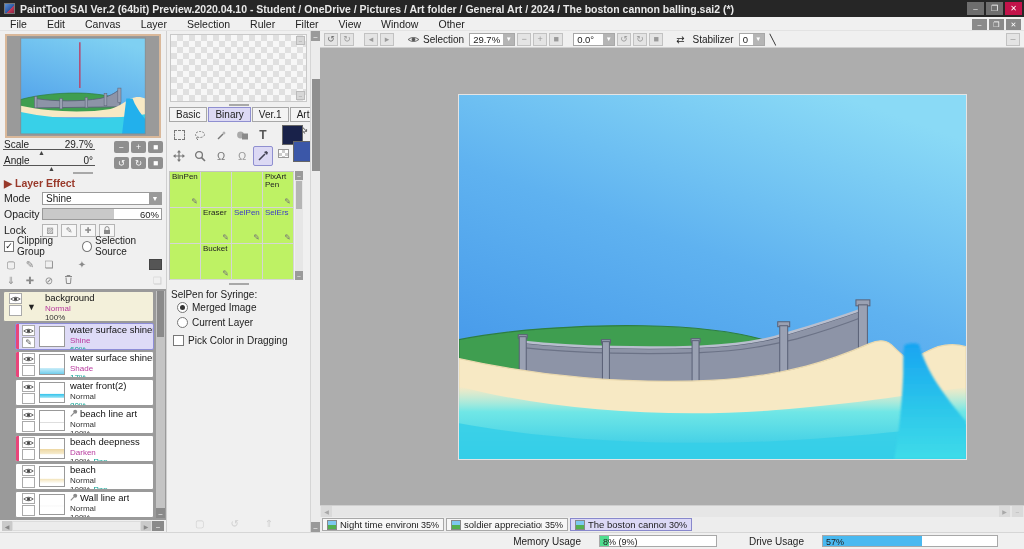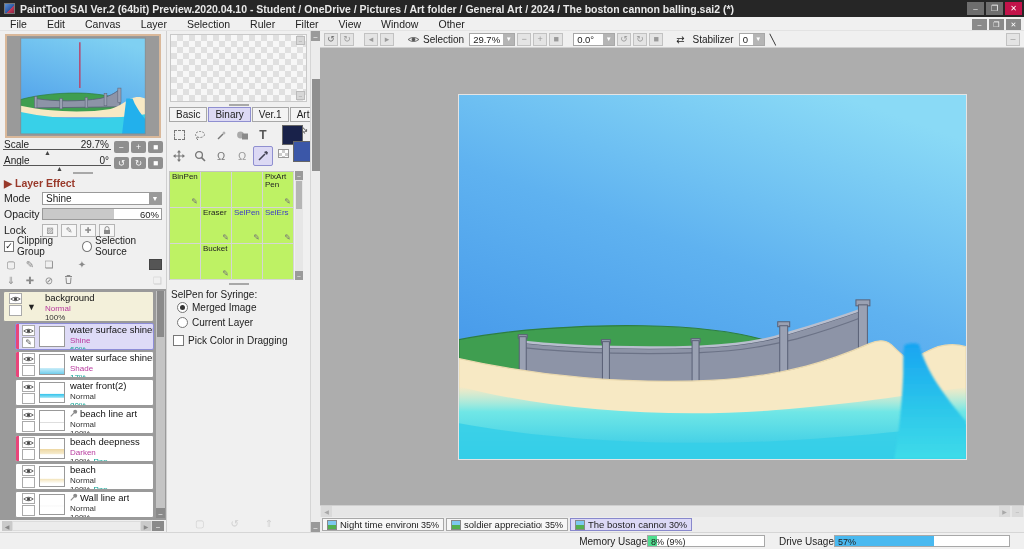--- a/index.html
+++ b/index.html
@@ -27,21 +27,21 @@
     display:flex; align-items:center; justify-content:center; }
 
   
   .main { flex:1; display:flex; min-height:0; }
 
   
   .left-col { width:167px; flex:0 0 167px; background:#f0f0f0; display:flex; flex-direction:column; border-right:1px solid #cfcfcf; }
   .navigator { margin:3px 5px 0 5px; height:104px; border:2px solid #d9b89a; background:#fff; flex:0 0 104px; }
   .navigator svg { display:block; width:100%; height:100%; }
   .navrow { display:flex; align-items:stretch; padding:1px 3px 0 3px; height:16px; flex:0 0 16px; }
-  .navslider { flex:1; position:relative; margin-right:3px;text-align:right; }
+  .navslider { flex:1; position:relative; margin-right:19px;text-align:right; }
   .navslider .lbl { position:absolute; left:1px; top:0; font-size:10px; }
   .navslider .val { position:absolute; right:2px; top:0; font-size:10px; }
   .navslider .line { position:absolute; left:0; right:0; bottom:4px; border-bottom:1px solid #555; }
   .navslider .mark { position:absolute; bottom:-2px; font-size:7px; color:#444; }
   .minibtns { display:flex; gap:2px; align-items:center; }
   .minibtn { width:15px; height:12px; background:#8f8f8f; color:#fff; font-size:8.5px; border-radius:2px;
     display:flex; align-items:center; justify-content:center; }
   .grip { height:5px; display:flex; align-items:center; justify-content:center; flex:0 0 5px; }
   .grip i { width:20px; height:2px; background:#a8a8a8; }
 
@@ -177,21 +177,21 @@
   .dtab { width:122px; display:flex; align-items:center; gap:3px; border:1px solid #a8a8a8; background:#f7f7f7;
     font-size:9.5px; padding:0 4px; }
   .dtab.active { background:#dcd9f6; border-color:#8888cc; }
   .dtab .ic { width:10px; height:10px; flex:0 0 10px; border:1px solid #888;
     background:linear-gradient(180deg,#7ec8f0 45%,#53b04f 45%); }
   .dtab .nm { flex:1; overflow:hidden; white-space:nowrap; }
   .dtab .pg { font-size:9px; }
 
   
   .statusbar { height:17px; flex:0 0 17px; background:#f0f0f0; border-top:1px solid #d6d6d6; display:flex;
-    align-items:center; justify-content:flex-end; gap:0; padding-right:14px; font-size:10px; }
+    align-items:center; justify-content:flex-end; gap:18px; padding-right:26px; font-size:10px; }
   .meter { height:12px; border:1px solid #a8a8a8; background:#fff; position:relative; }
   .meter .fill { position:absolute; left:0; top:0; bottom:0; }
   .meter .txt { position:absolute; left:3px; top:0.5px; font-size:9px; white-space:nowrap; }
   .meter.mem { width:118px; margin-right:14px; }
   .meter.drv { width:176px; }
   .mem .fill { background:#4fdd8f; }
   .drv .fill { background:#49b9f0; }
 </style>
 </head>
 <body>

